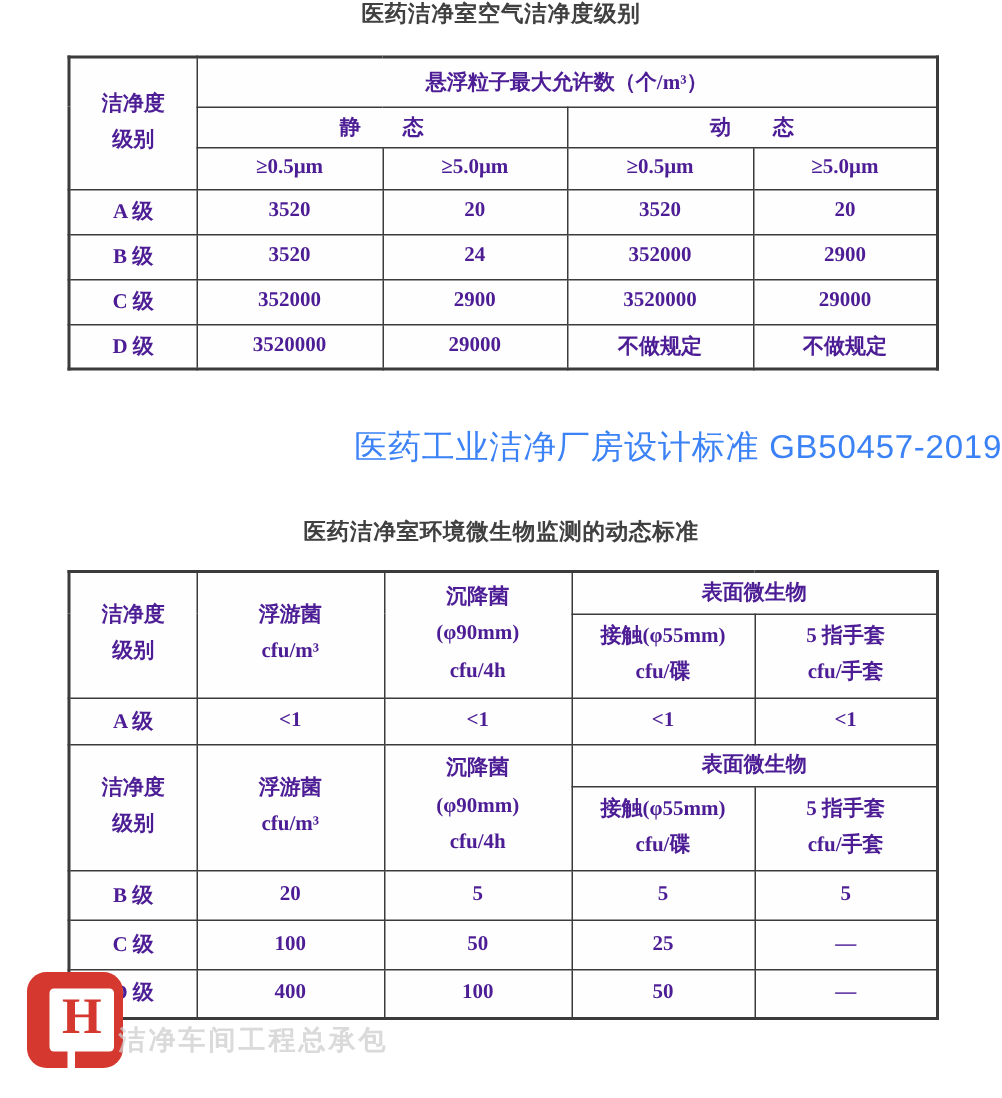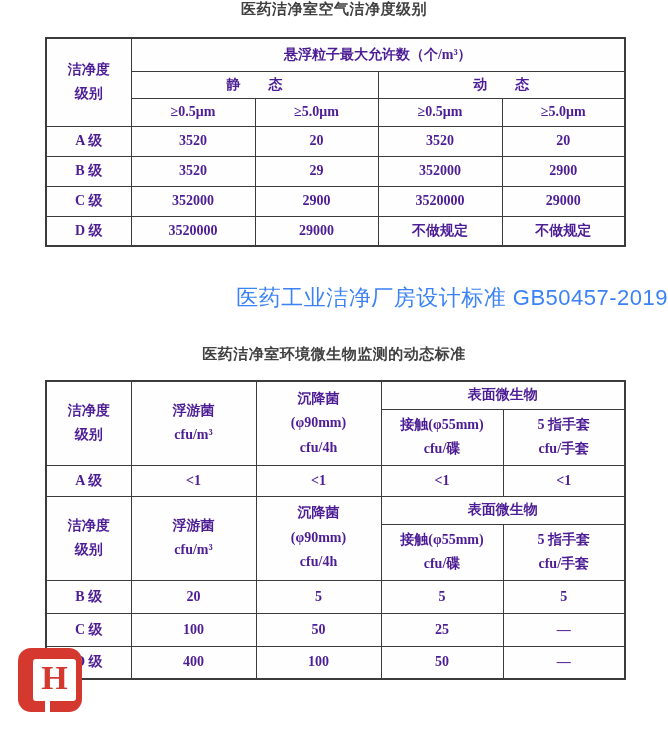--- a/index.html
+++ b/index.html
@@ -133,21 +133,21 @@
   <tr class="t1-data">
     <td>A 级</td>
     <td>3520</td>
     <td>20</td>
     <td>3520</td>
     <td>20</td>
   </tr>
   <tr class="t1-data">
     <td>B 级</td>
     <td>3520</td>
-    <td>29</td>
+    <td>24</td>
     <td>352000</td>
     <td>2900</td>
   </tr>
   <tr class="t1-data">
     <td>C 级</td>
     <td>352000</td>
     <td>2900</td>
     <td>3520000</td>
     <td>29000</td>
   </tr>
@@ -257,13 +257,14 @@
 </tbody>
   </table>
 
 <div class="overlay">
   <div class="logo">
     <div class="logo-inner">
       <div class="logo-letter">H</div>
     </div>
     <div class="logo-notch"></div>
   </div>
+  <div class="wm wm-2">洁净车间工程总承包</div>
 </div>
 
 </body></html>

